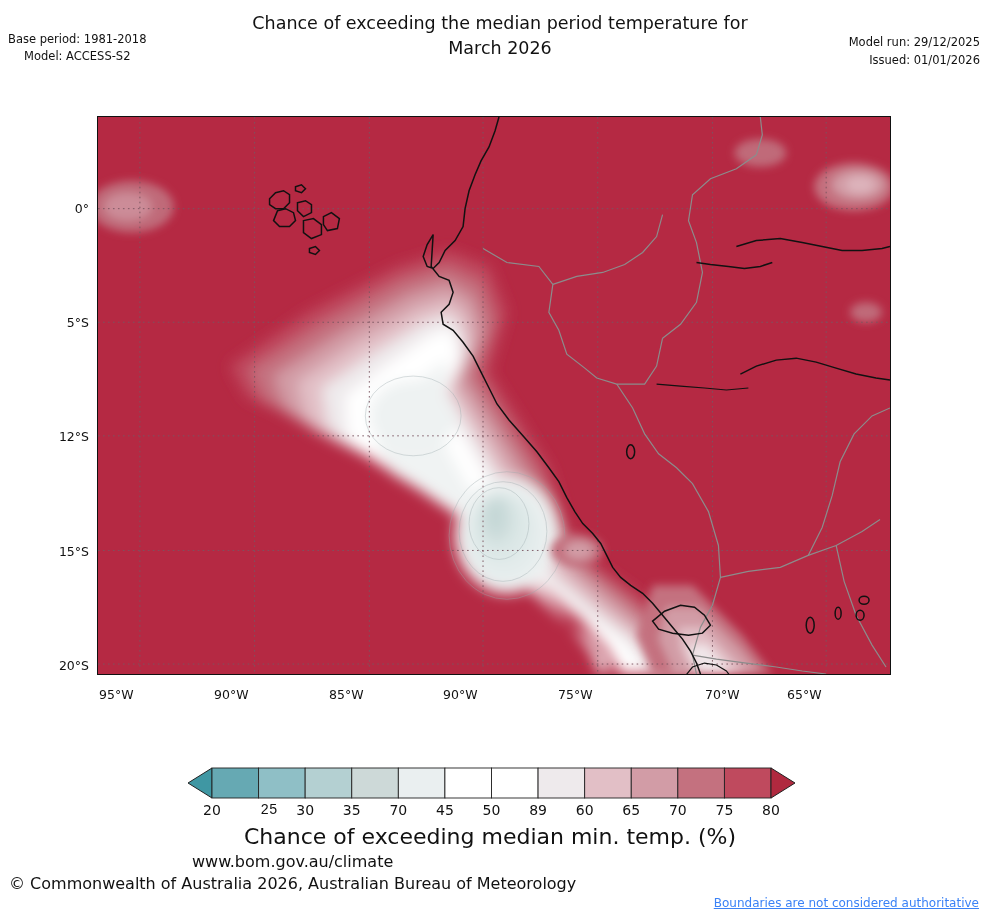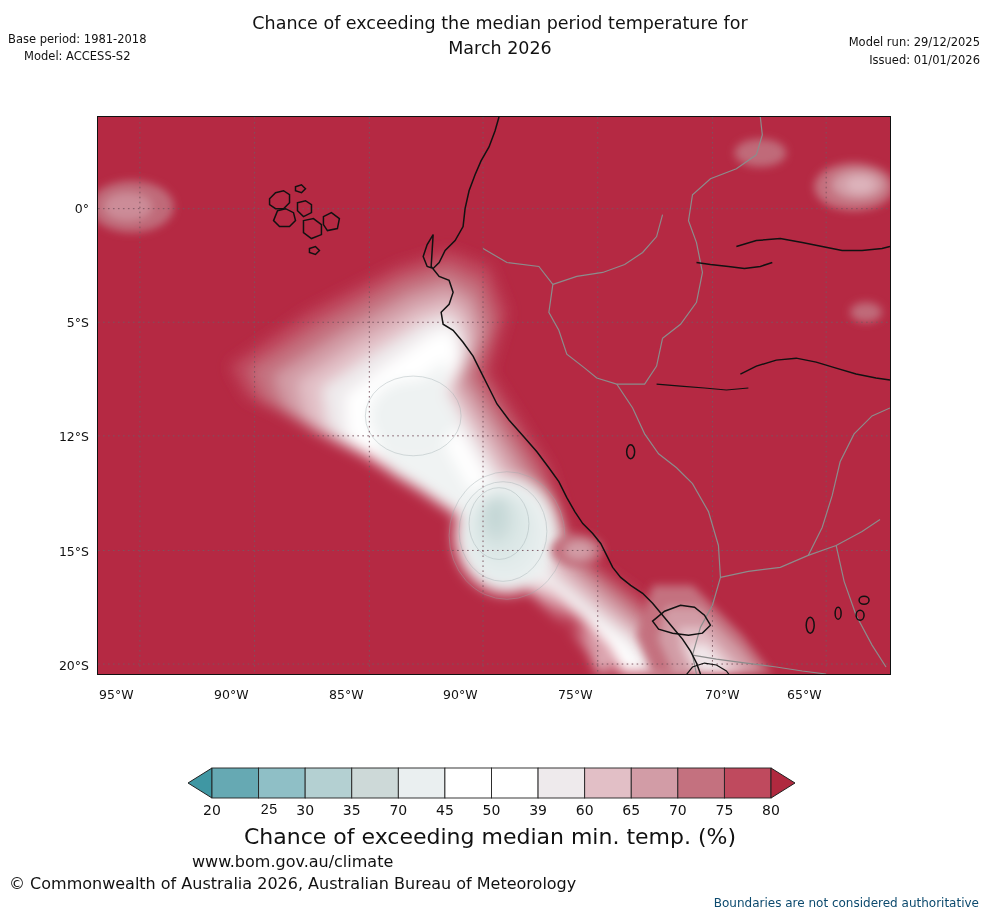--- a/index.html
+++ b/index.html
@@ -45,21 +45,21 @@
     position:absolute;top:0;width:60px;margin-left:-30px;text-align:center;
     font-size:14px;color:#111;
   }
   #cbar-label{
     left:180px;top:824px;width:620px;text-align:center;
     font-size:22px;color:#111;
   }
 
   
   #footer-left{left:9px;top:851px;font-size:16px;line-height:22px;color:#111;}
-  #footer-right{right:9px;top:896px;font-size:12px;color:#0c4a6e;text-align:right;}
+  #footer-right{right:9px;top:896px;font-size:12px;color:#3b82f6;text-align:right;text-decoration:underline;}
 </style>
 </head>
 <body>
 
 <div class="abs" id="meta-left">
   <div>Base period: 1981-2018</div>
   <div>Model: ACCESS-S2</div>
 </div>
 
 <div class="abs" id="chart-title">
@@ -274,21 +274,21 @@
   </svg>
 </div>
 <div id="cbar-ticks">
     <div class="cbtick" style="left: 24px;">20</div>
     <div class="cbtick" style="left: 81px; font-family: Liberation Mono, monospace;">25</div>
     <div class="cbtick" style="left: 117.167px;">30</div>
     <div class="cbtick" style="left: 163.75px;">35</div>
     <div class="cbtick" style="left: 210.333px;">70</div>
     <div class="cbtick" style="left: 256.917px;">45</div>
     <div class="cbtick" style="left: 303.5px;">50</div>
-    <div class="cbtick" style="left: 350.083px;">39</div>
+    <div class="cbtick" style="left: 350.083px;">89</div>
     <div class="cbtick" style="left: 396.667px;">60</div>
     <div class="cbtick" style="left: 443.25px;">65</div>
     <div class="cbtick" style="left: 489.833px;">70</div>
     <div class="cbtick" style="left: 536.417px;">75</div>
     <div class="cbtick" style="left: 583px;">80</div>
   </div>
 <div class="abs" id="cbar-label">Chance of exceeding median min. temp. (%)</div>
 
 <div class="abs" id="footer-left">
   <div>www.bom.gov.au/climate</div>

